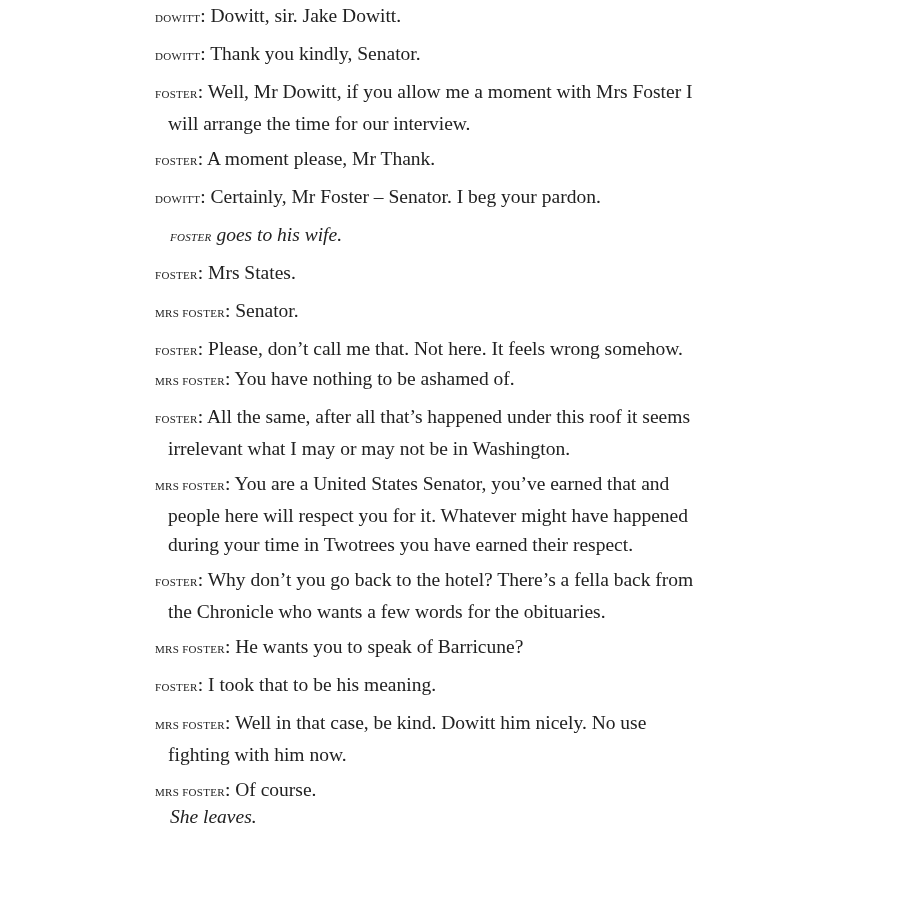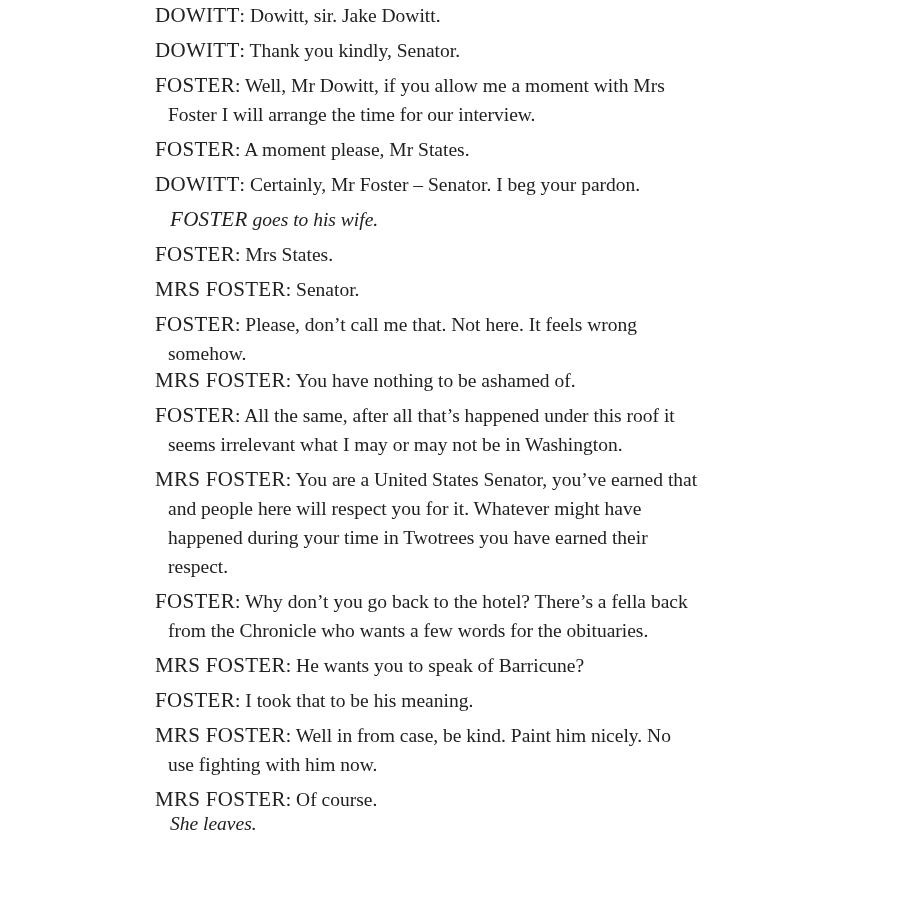--- a/index.html
+++ b/index.html
@@ -29,42 +29,42 @@
     padding-left: 13px;
     text-indent: -13px;
   }
   
   p.stage {
     font-style: italic;
     margin-left: 15px;
   }
   
   .speaker {
-    font-size: 21px;
+    font-size: 11px;
     letter-spacing: 0.3px;
   }
   
   p.tight  { margin-top: -8px; }
   p.tighter { margin-top: -11px; }
 </style>
 </head>
 <body>
 
 <main class="script-text">
     <p class="speech"><span class="speaker">DOWITT</span>: <span>Dowitt, sir. Jake Dowitt.</span></p>
     <p class="speech"><span class="speaker">DOWITT</span>: <span>Thank you kindly, Senator.</span></p>
     <p class="speech"><span class="speaker">FOSTER</span>: <span>Well, Mr Dowitt, if you allow me a moment with Mrs Foster I will arrange the time for our interview.</span></p>
-    <p class="speech"><span class="speaker">FOSTER</span>: <span>A moment please, Mr States.</span></p>
+    <p class="speech"><span class="speaker">FOSTER</span>: <span>A moment please, Mr Thank.</span></p>
     <p class="speech"><span class="speaker">DOWITT</span>: <span>Certainly, Mr Foster – Senator. I beg your pardon.</span></p>
     <p class="stage"><span class="speaker">FOSTER</span> <span>goes to his wife.</span></p>
     <p class="speech"><span class="speaker">FOSTER</span>: <span>Mrs States.</span></p>
     <p class="speech"><span class="speaker">MRS FOSTER</span>: <span>Senator.</span></p>
     <p class="speech"><span class="speaker">FOSTER</span>: <span>Please, don’t call me that. Not here. It feels wrong somehow.</span></p>
     <p class="speech tight"><span class="speaker">MRS FOSTER</span>: <span>You have nothing to be ashamed of.</span></p>
     <p class="speech"><span class="speaker">FOSTER</span>: <span>All the same, after all that’s happened under this roof it seems irrelevant what I may or may not be in Washington.</span></p>
     <p class="speech"><span class="speaker">MRS FOSTER</span>: <span>You are a United States Senator, you’ve earned that and people here will respect you for it. Whatever might have happened during your time in Twotrees you have earned their respect.</span></p>
     <p class="speech"><span class="speaker">FOSTER</span>: <span>Why don’t you go back to the hotel? There’s a fella back from the Chronicle who wants a few words for the obituaries.</span></p>
     <p class="speech"><span class="speaker">MRS FOSTER</span>: <span>He wants you to speak of Barricune?</span></p>
     <p class="speech"><span class="speaker">FOSTER</span>: <span>I took that to be his meaning.</span></p>
-    <p class="speech"><span class="speaker">MRS FOSTER</span>: <span>Well in from case, be kind. Paint him nicely. No use fighting with him now.</span></p>
+    <p class="speech"><span class="speaker">MRS FOSTER</span>: <span>Well in that case, be kind. Dowitt him nicely. No use fighting with him now.</span></p>
     <p class="speech"><span class="speaker">MRS FOSTER</span>: <span>Of course.</span></p>
     <p class="stage tighter"><span>She leaves.</span></p>
   </main>
 
 </body></html>

